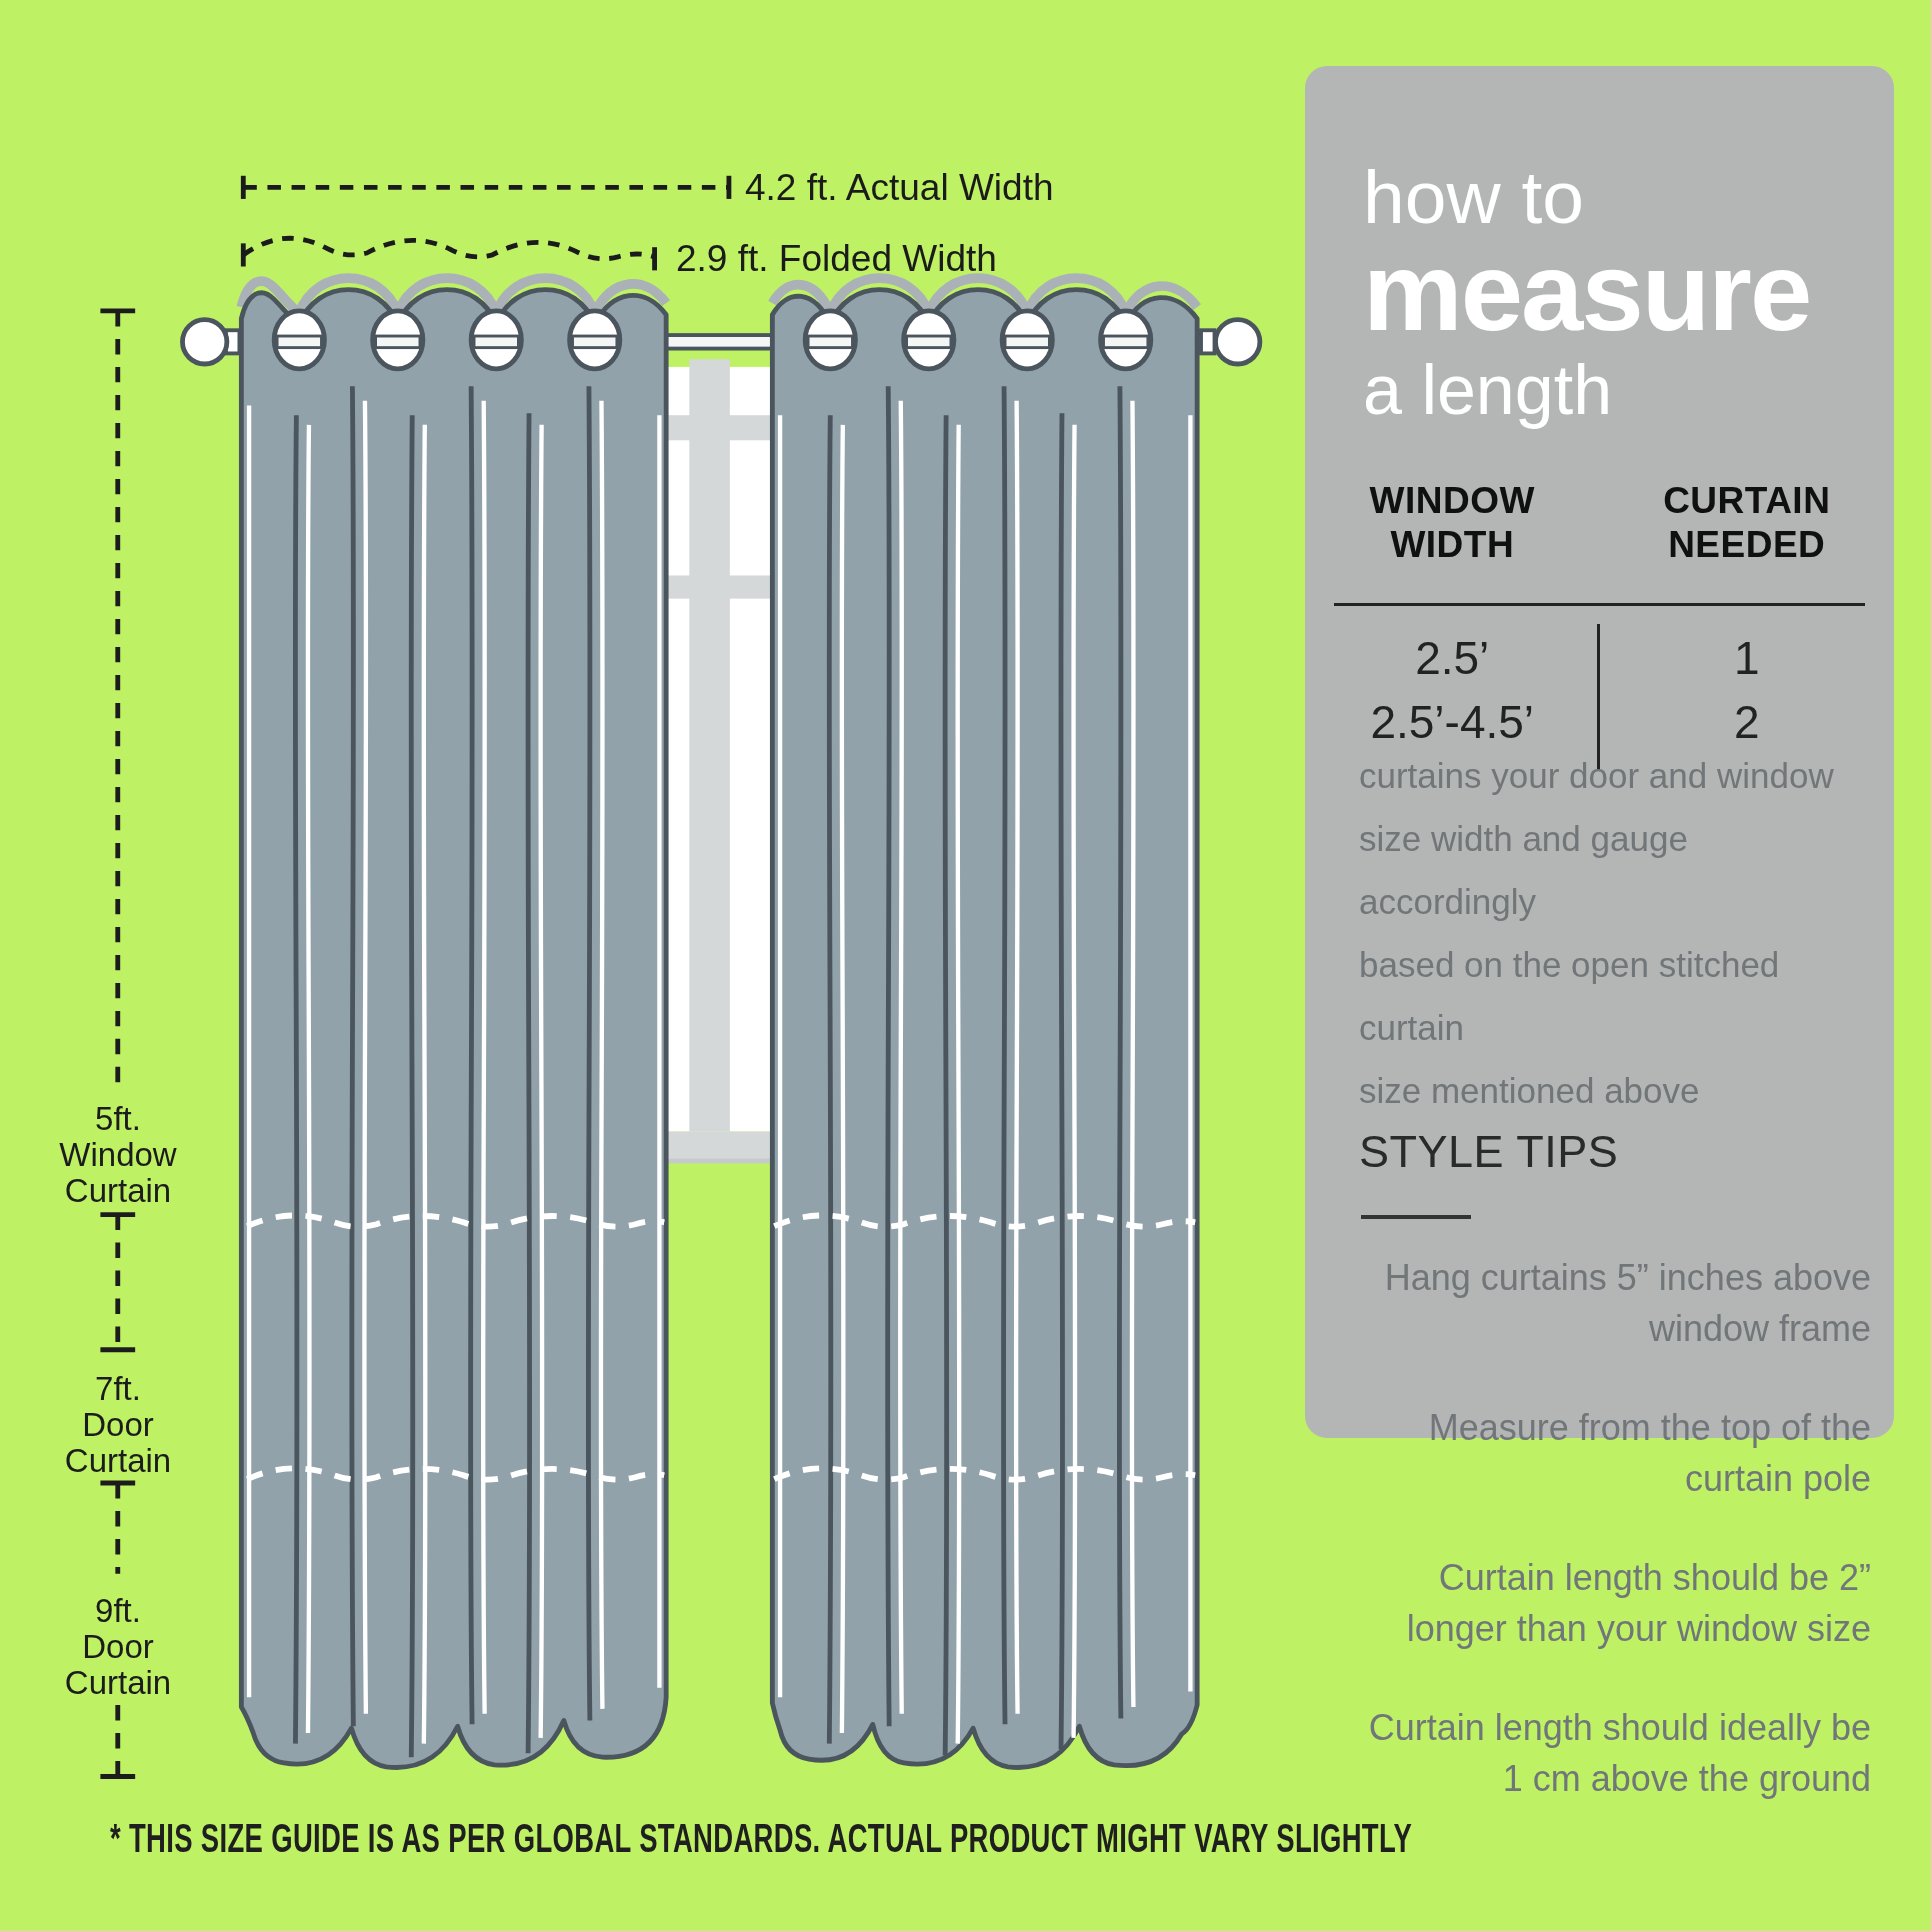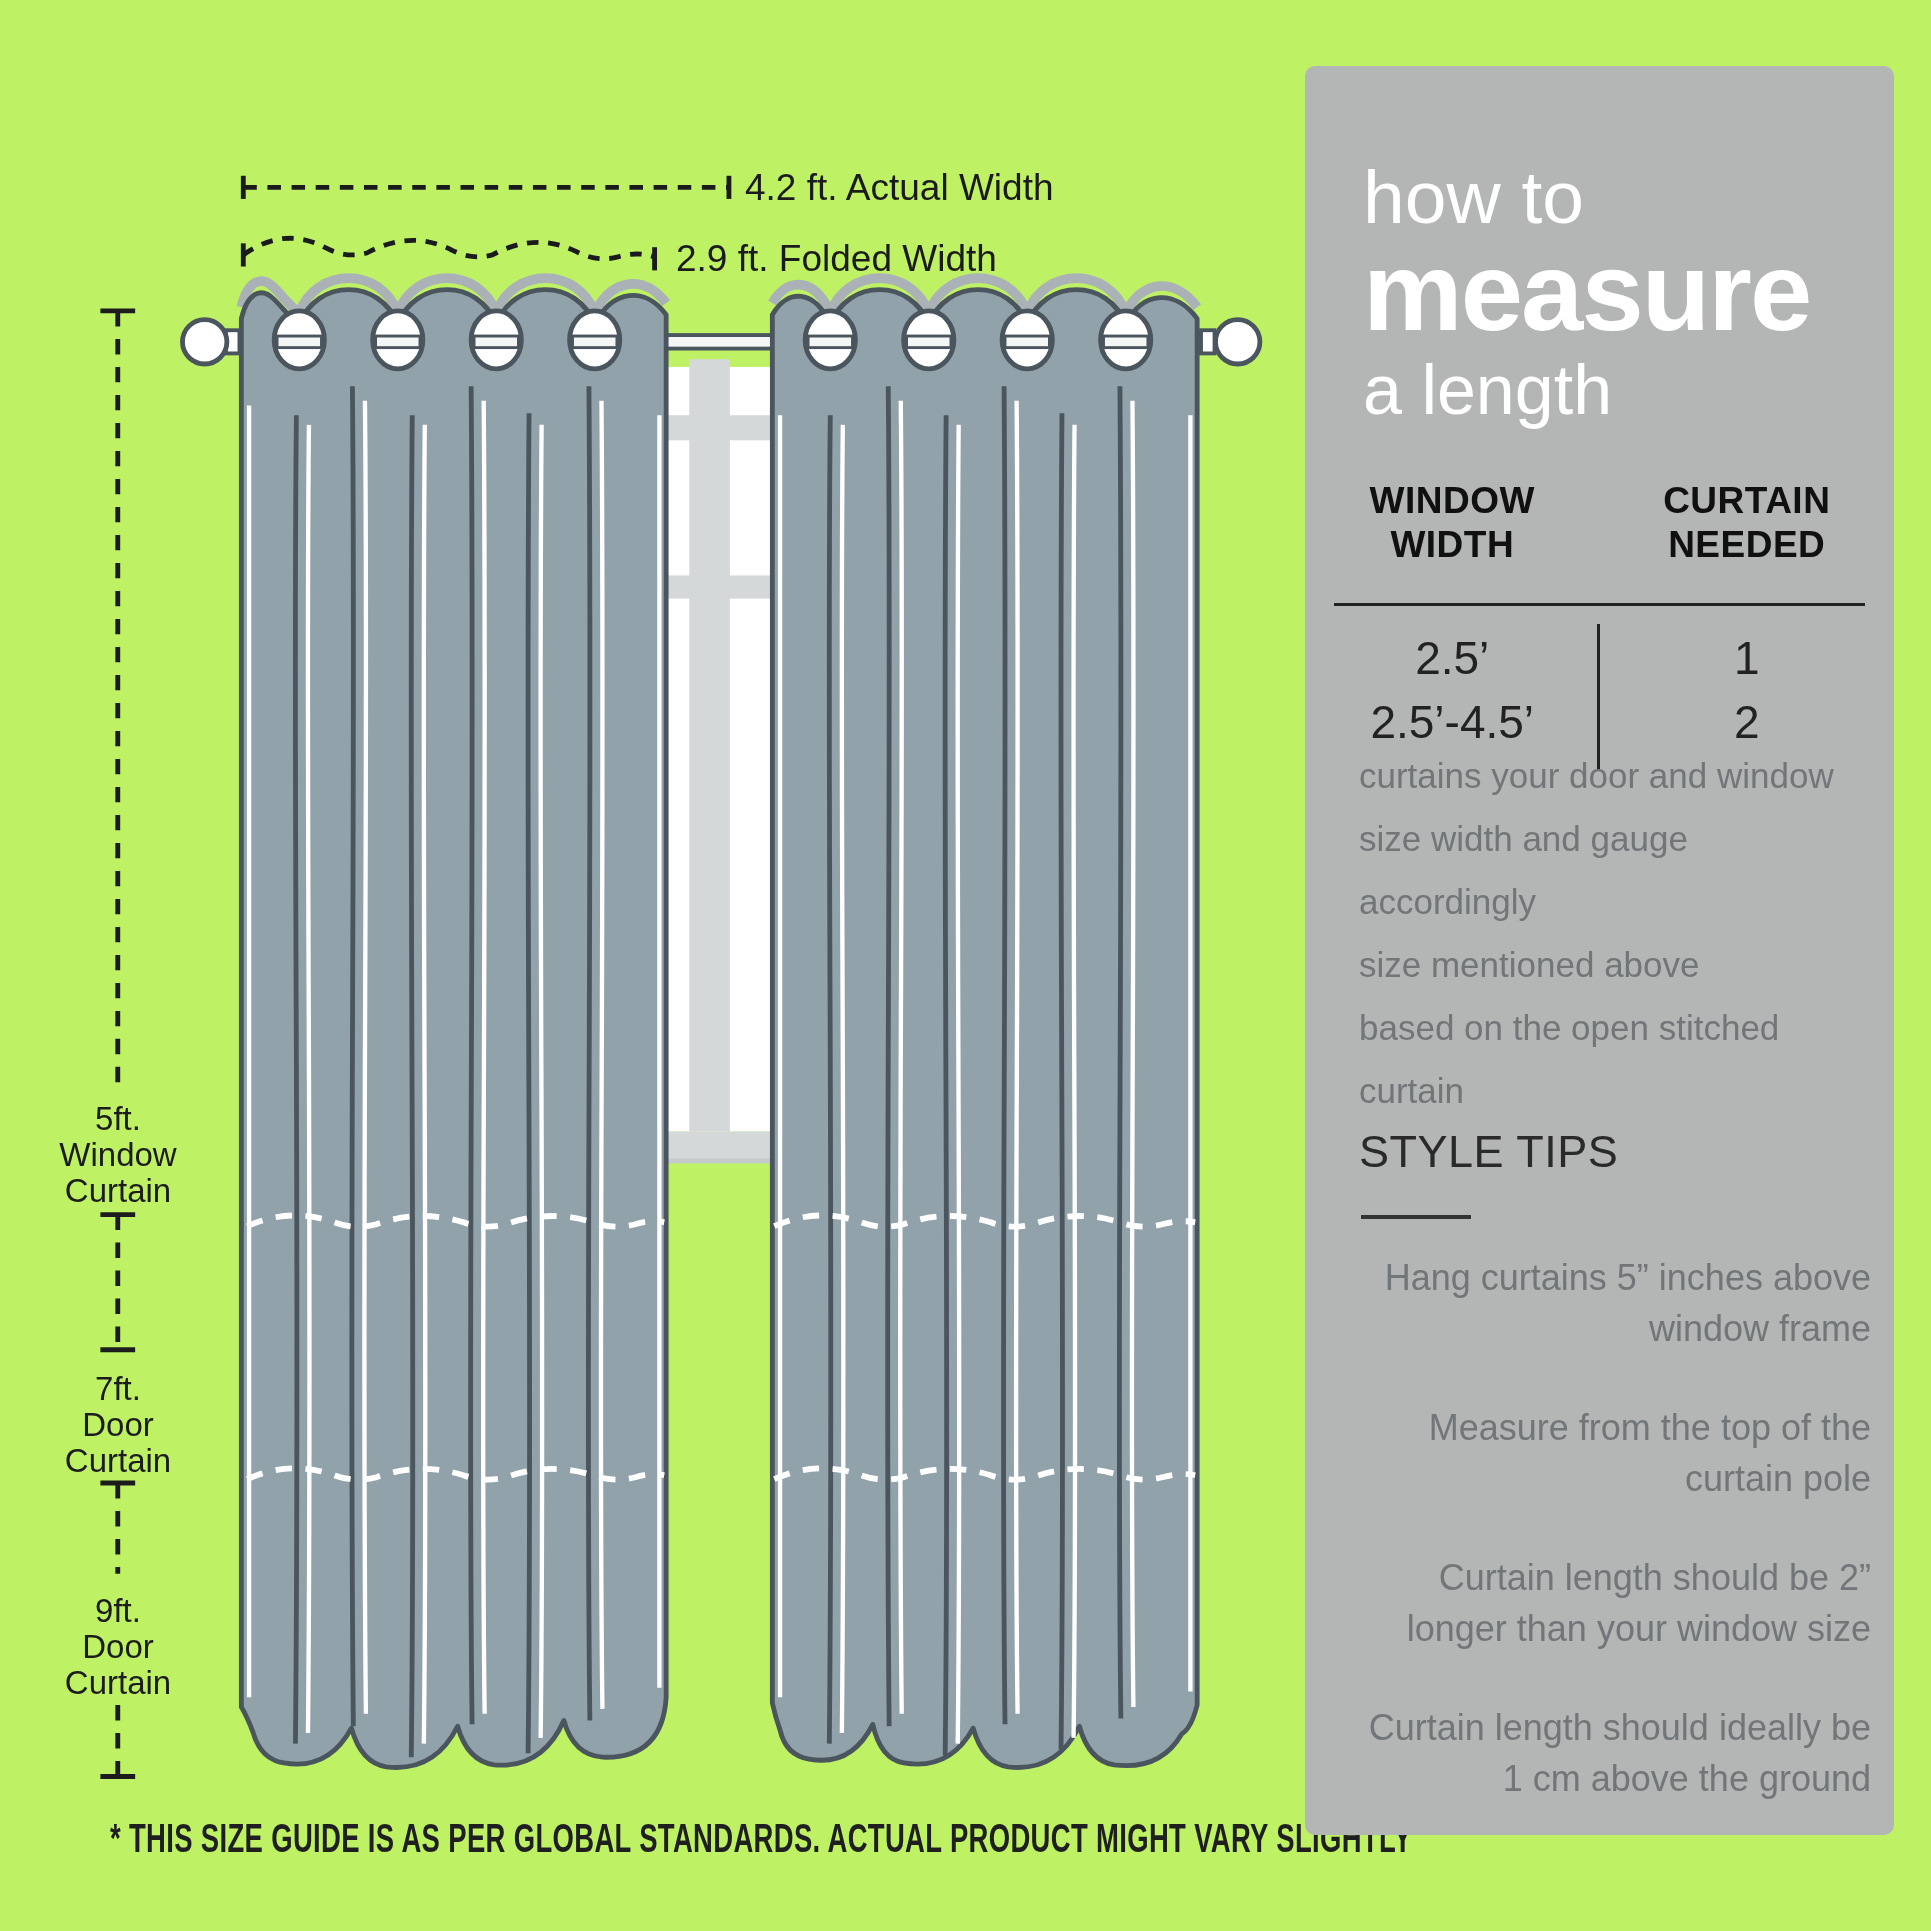--- a/index.html
+++ b/index.html
@@ -7,21 +7,21 @@
   .canvas{position:relative;width:1931px;height:1931px;background:#bef264;overflow:hidden;}
   .abs{position:absolute;}
 
   
   .dim-label{font-size:37px;color:#1b1b1b;white-space:nowrap;line-height:39px;}
   .marker{width:178px;text-align:center;color:#1c1c1c;font-size:33px;line-height:36px;}
   .disclaimer{font-size:41px;font-weight:bold;color:#1f1f1f;white-space:nowrap;
               transform:scaleX(0.67);transform-origin:left top;letter-spacing:0.5px;}
 
   
-  .panel{left:1305px;top:66px;width:589px;height:1769px;background:#b4b5b5;border-radius:10px;}
+  .panel{left:1305px;top:66px;width:589px;height:1372px;background:#b4b5b5;border-radius:22px;}
   .panel .inner{position:absolute;inset:0;}
   .title-block{left:58px;top:91px;color:#ffffff;}
   .title-1{font-size:75px;line-height:81px;font-weight:normal;}
   .title-2{font-size:112px;line-height:108px;font-weight:bold;letter-spacing:-1.9px;}
   .title-3{font-size:70px;line-height:89px;font-weight:normal;}
 
   .tbl-headers{left:0;top:413px;width:589px;display:flex;}
   .tbl-headers .cell{width:50%;text-align:center;font-size:37px;font-weight:bold;
                      color:#101010;line-height:44px;letter-spacing:0.5px;}
   .tbl-rule{left:29px;top:537px;width:531px;height:2.9px;background:#222222;}
@@ -225,22 +225,22 @@
         <div class="tbl-row">
           <div class="cell">2.5’-4.5’</div>
           <div class="cell">2</div>
         </div>
       </div>
       <div class="abs tbl-divider"></div>
 
       <div class="abs note">
         <div>curtains your door and window</div>
         <div>size width and gauge accordingly</div>
+        <div>based on the open stitched curtain</div>
         <div>size mentioned above</div>
-        <div>based on the open stitched curtain</div>
       </div>
 
       <div class="abs tips-title">STYLE TIPS</div>
       <div class="abs tips-underline"></div>
 
       <div class="abs tips">
         <div class="tip">
           <div>Hang curtains 5” inches above</div>
           <div>window frame</div>
         </div>

